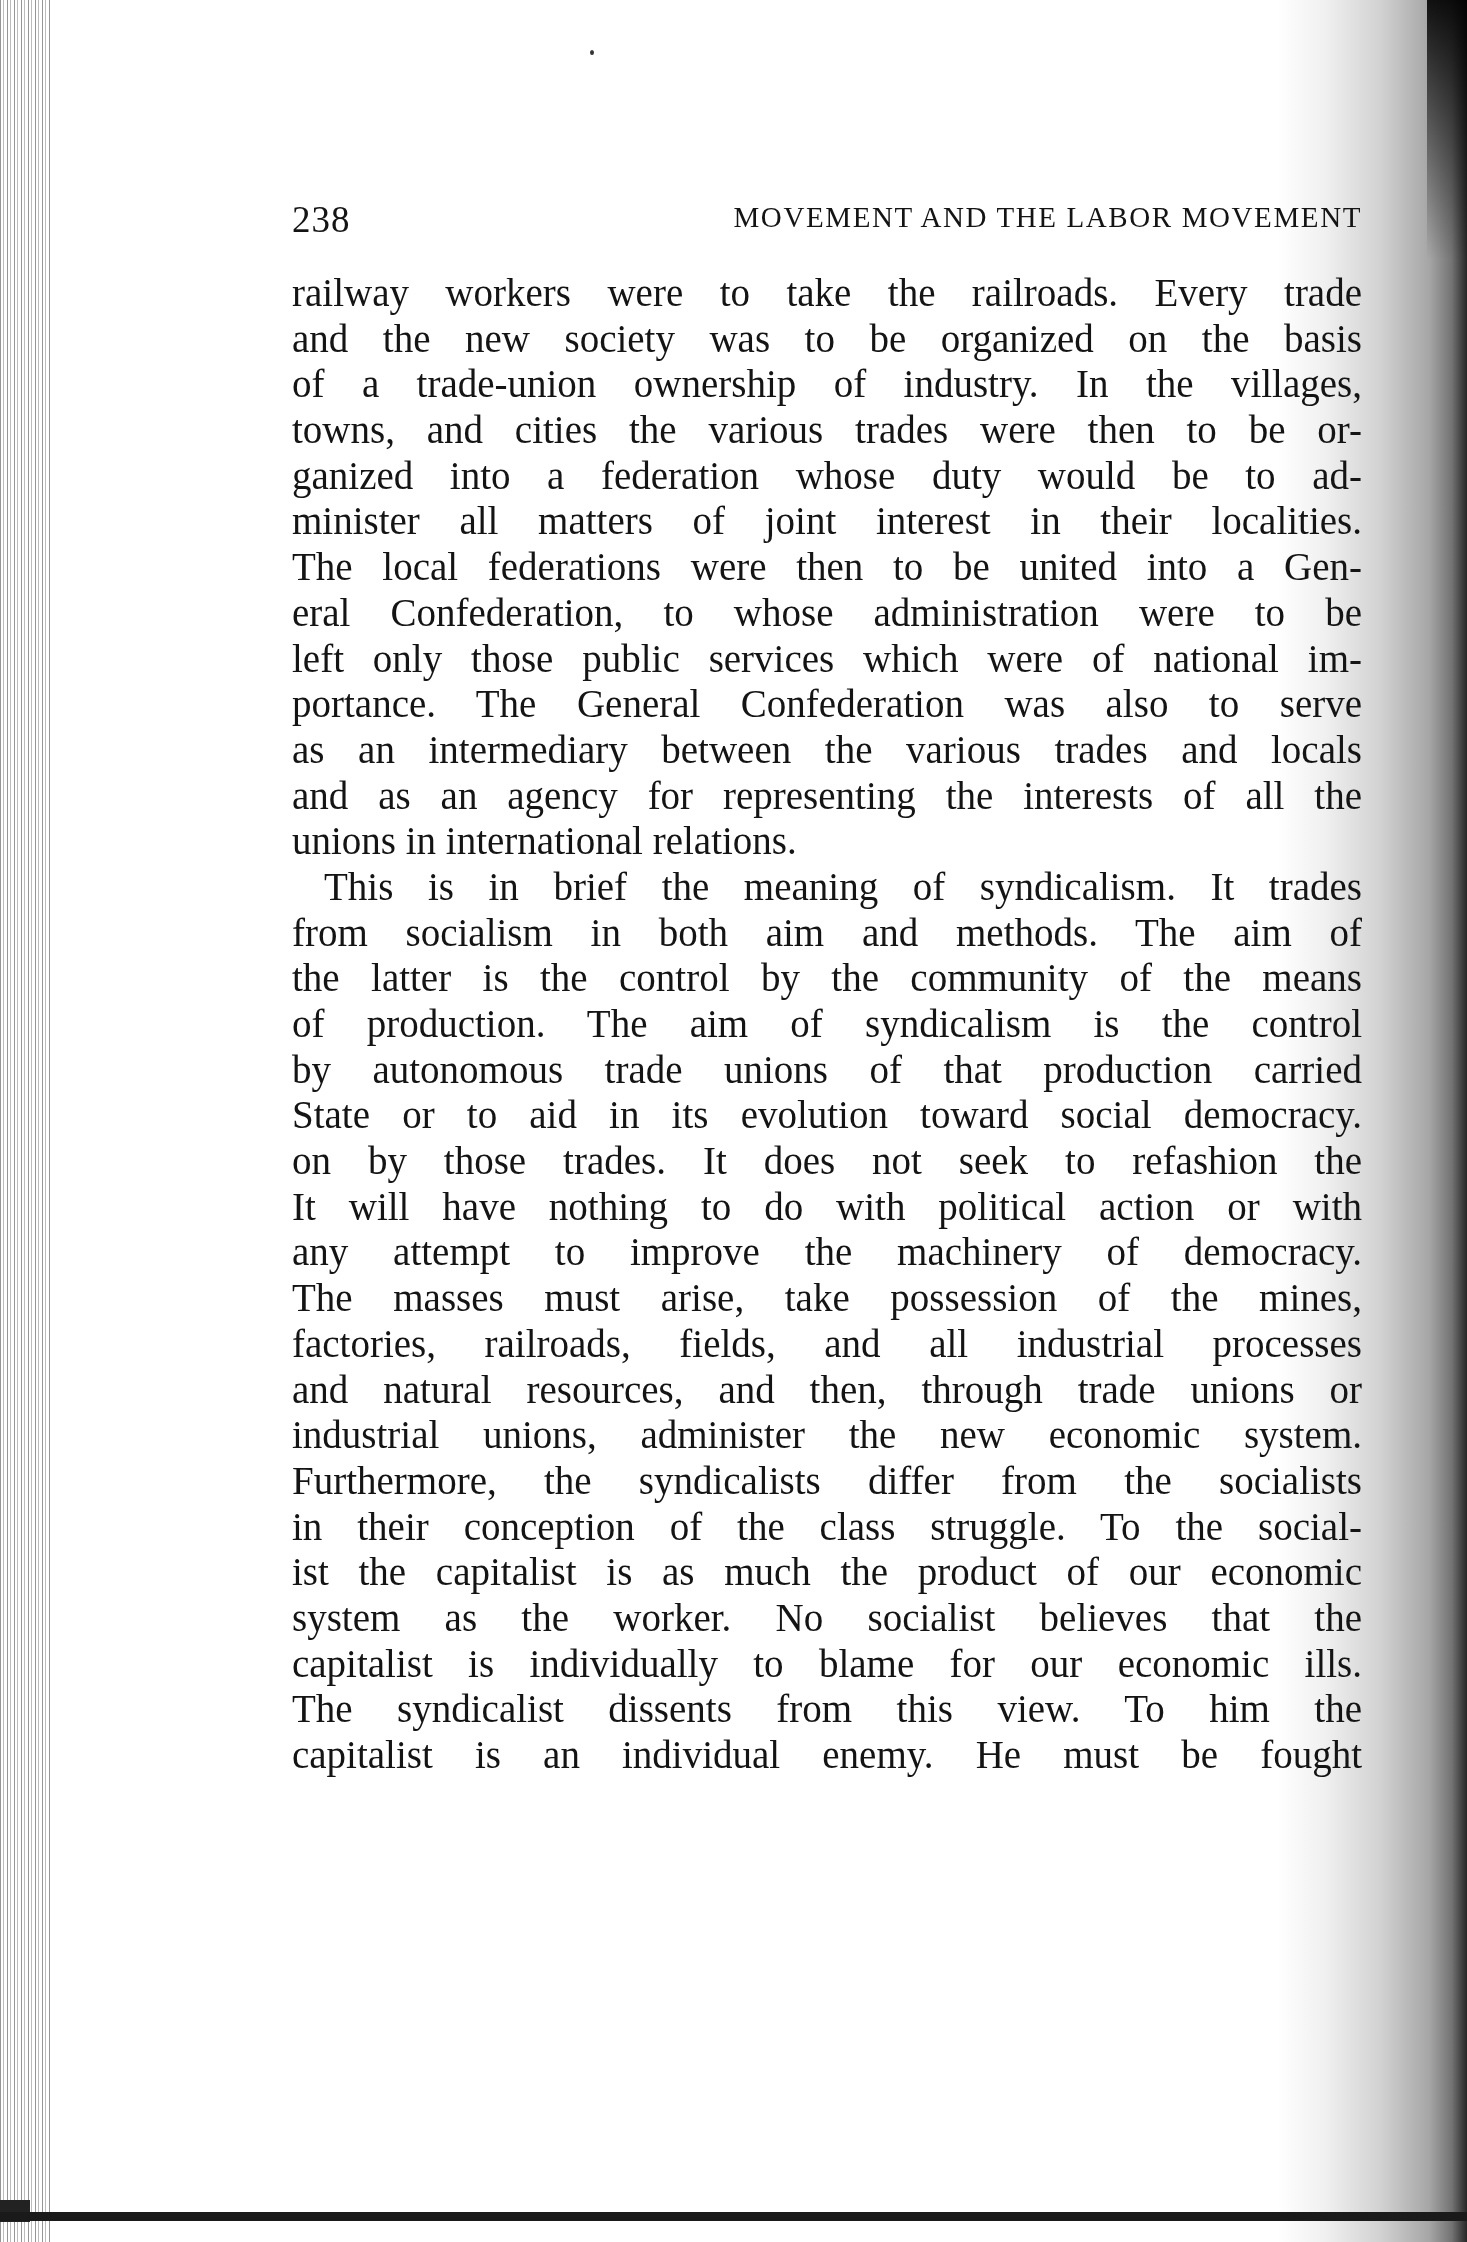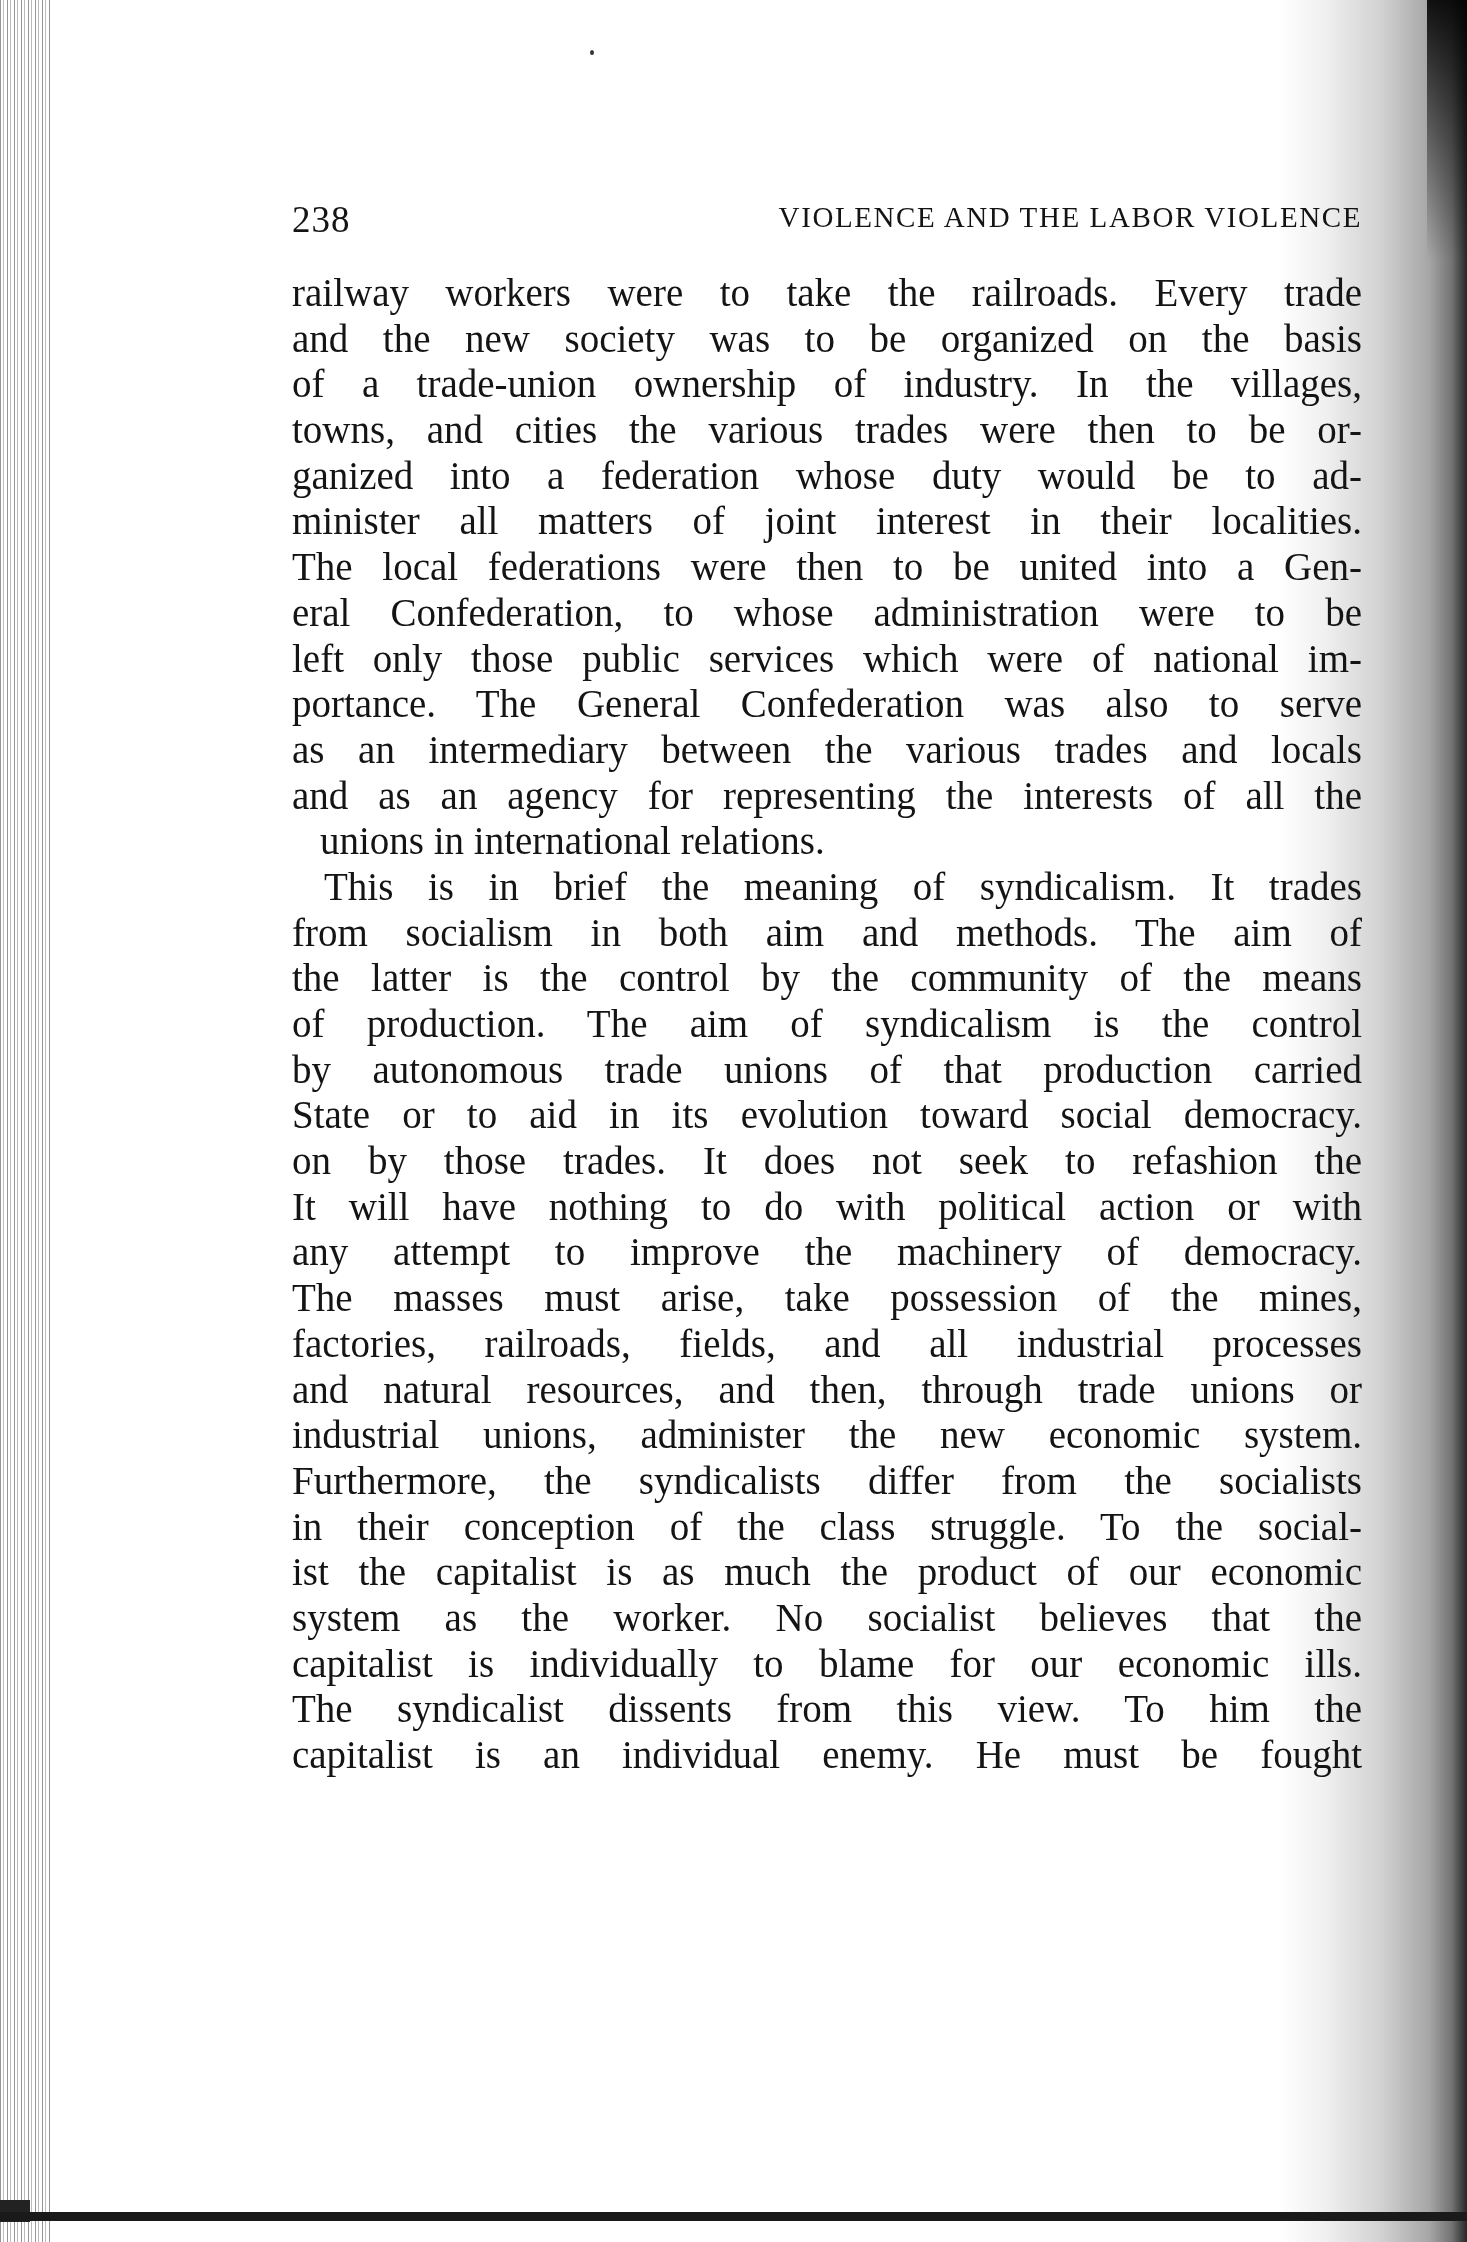--- a/index.html
+++ b/index.html
@@ -107,38 +107,37 @@
     display: block;
     height: 45.7px;
     line-height: 45.7px;
     font-size: 39px;
     white-space: nowrap;
     text-align: justify;
     text-align-last: justify;
   }
   .line.last {
     text-align-last: left;
-    margin-left: 28px;
   }
   .line.indent {
     padding-left: 32px;
   }
 </style>
 </head>
 <body>
 
 <div class="gutter-left"></div>
 <div class="edge-right"></div>
 <div class="edge-right-top"></div>
 <div class="speck"></div>
 
 <div class="page">
   <div class="running-head">
     <span class="page-number">238</span>
-    <span class="head-title">VIOLENCE AND THE LABOR VIOLENCE</span>
+    <span class="head-title">MOVEMENT AND THE LABOR MOVEMENT</span>
   </div>
 
   <div class="body-text">
     <div class="paragraph">
       <span class="line">railway workers were to take the railroads.  Every trade</span>
       <span class="line">and the new society was to be organized on the basis</span>
       <span class="line">of a trade-union ownership of industry.  In the villages,</span>
       <span class="line">towns, and cities the various trades were then to be or-</span>
       <span class="line">ganized into a federation whose duty would be to ad-</span>
       <span class="line">minister all matters of joint interest in their localities.</span>

